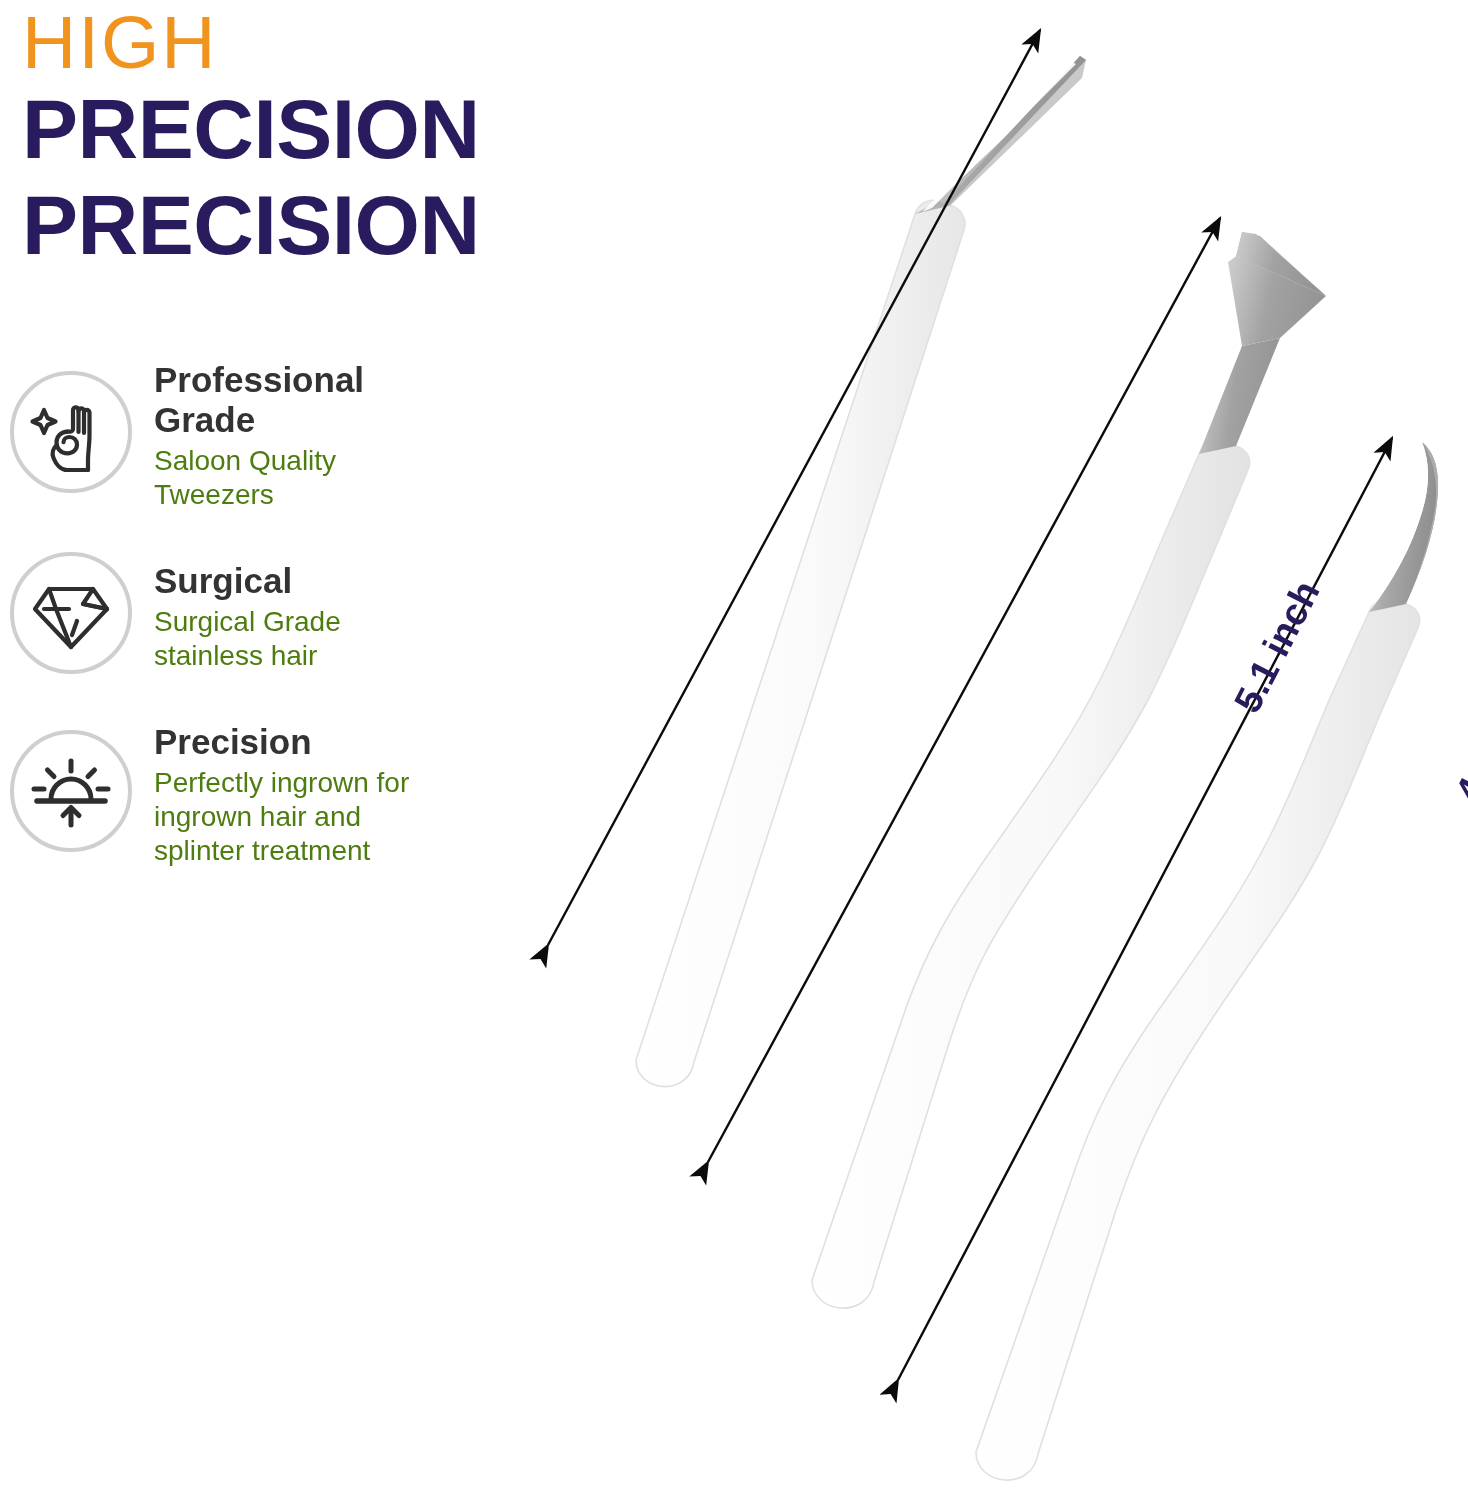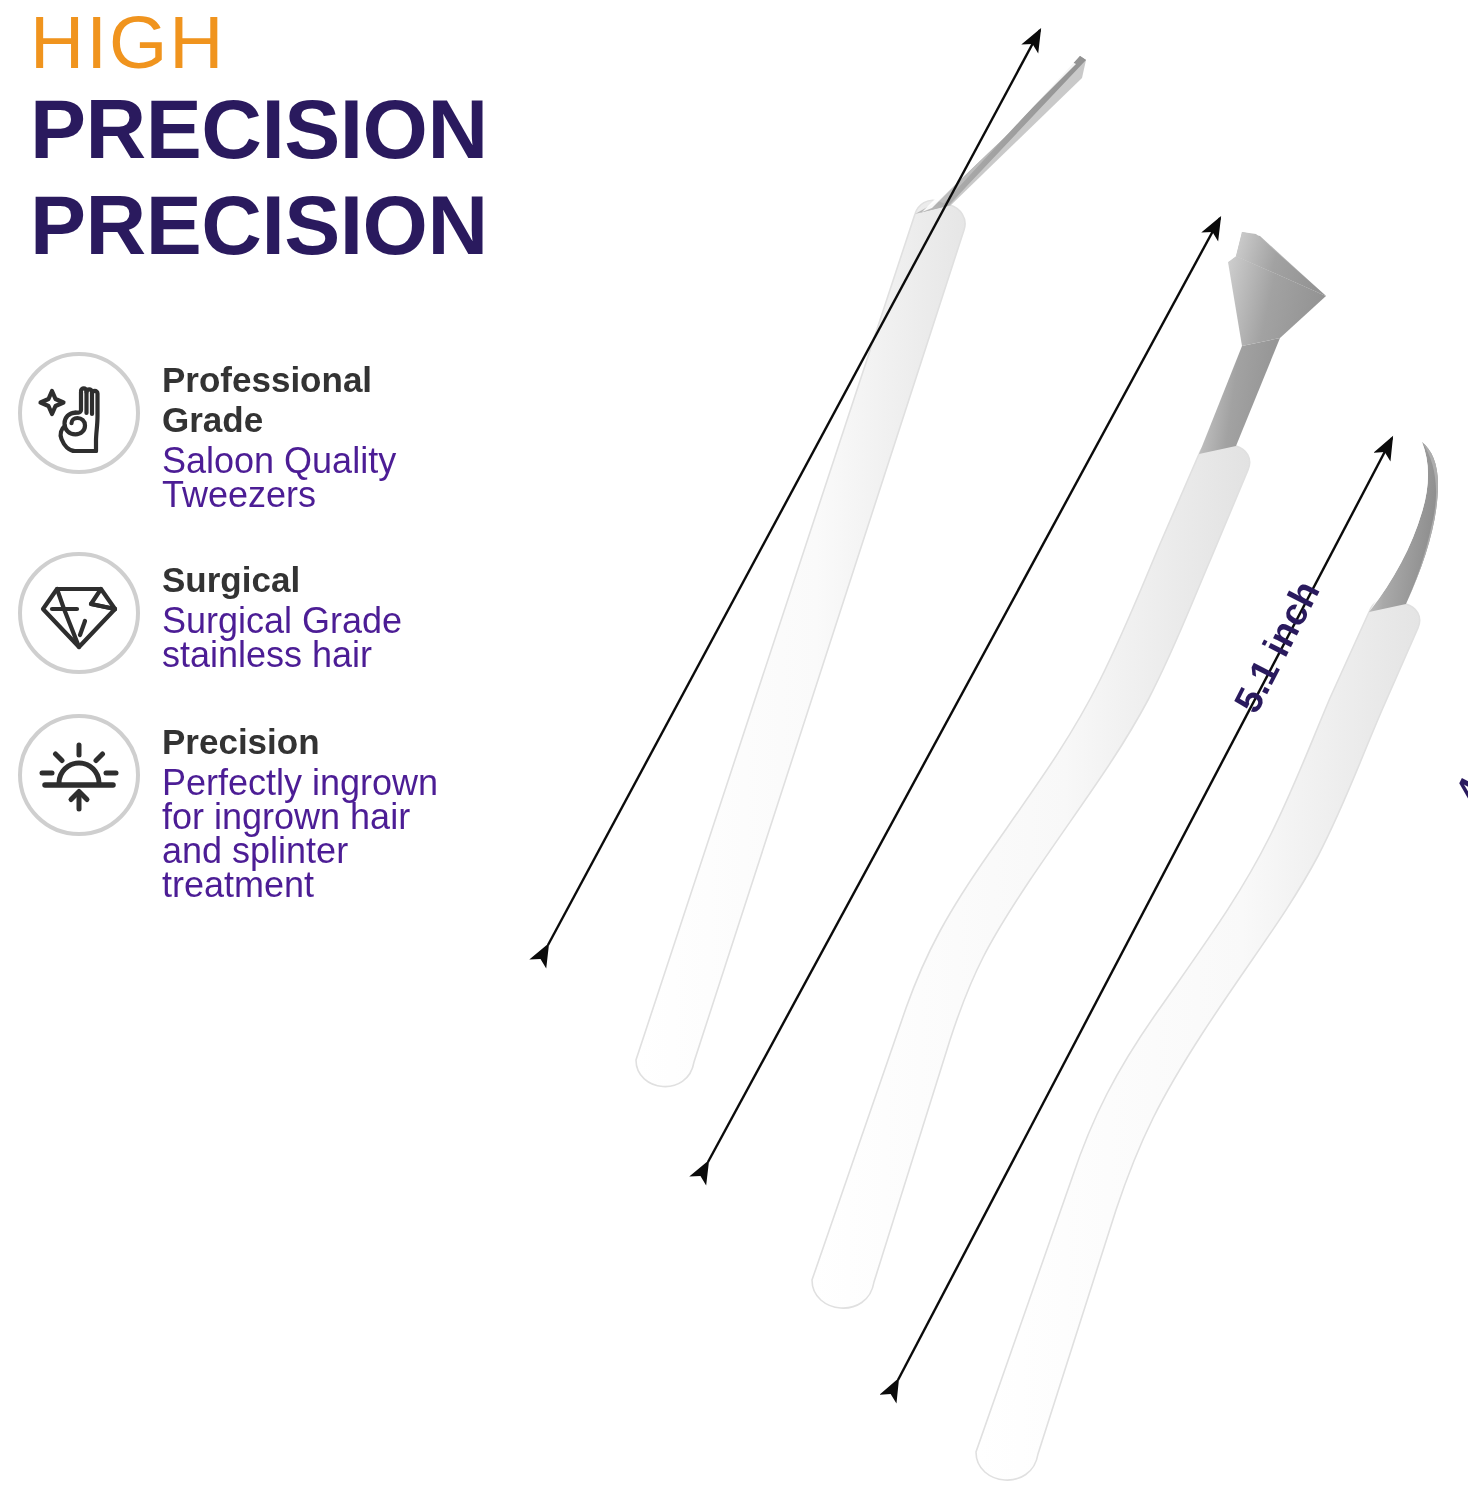--- a/index.html
+++ b/index.html
@@ -17,21 +17,21 @@
     position: relative;
     width: 1468px;
     height: 1500px;
     background: #ffffff;
     overflow: hidden;
   }
 
   
   .left-col {
     position: absolute;
-    left: 8px;
+    left: 0;
     top: 0;
     width: 540px;
     height: 1192px;
   }
 
   .headline-block {
     position: absolute;
     left: 22px;
     top: 2px;
     width: 640px;
@@ -61,21 +61,21 @@
   
   .features {
     position: absolute;
     left: 10px;
     top: 352px;
     width: 470px;
   }
   .feature {
     position: relative;
     display: flex;
-    align-items: flex-start;
+    align-items: center;
     margin-bottom: 40px;
   }
   .feature-icon {
     flex: 0 0 auto;
     width: 122px;
     height: 122px;
     border-radius: 50%;
     border: 4px solid #CFCFCF;
     box-sizing: border-box;
     display: flex;
@@ -93,24 +93,24 @@
     font-family: "Liberation Sans", sans-serif;
     font-size: 35px;
     line-height: 40px;
     font-weight: 700;
     color: #333333;
     margin: 0 0 4px 0;
     max-width: 320px;
   }
   .feature-desc {
     font-family: "Liberation Sans", sans-serif;
-    font-size: 36px;
+    font-size: 28px;
     line-height: 34px;
     font-weight: 400;
-    color: #4c1d95;
+    color: #4d7c0f;
     margin: 0;
     max-width: 290px;
   }
   .feature.f1 .feature-title { max-width: 310px; }
   .feature.f3 .feature-desc { max-width: 300px; }
 
   
   .product-area {
     position: absolute;
     left: 520px;

